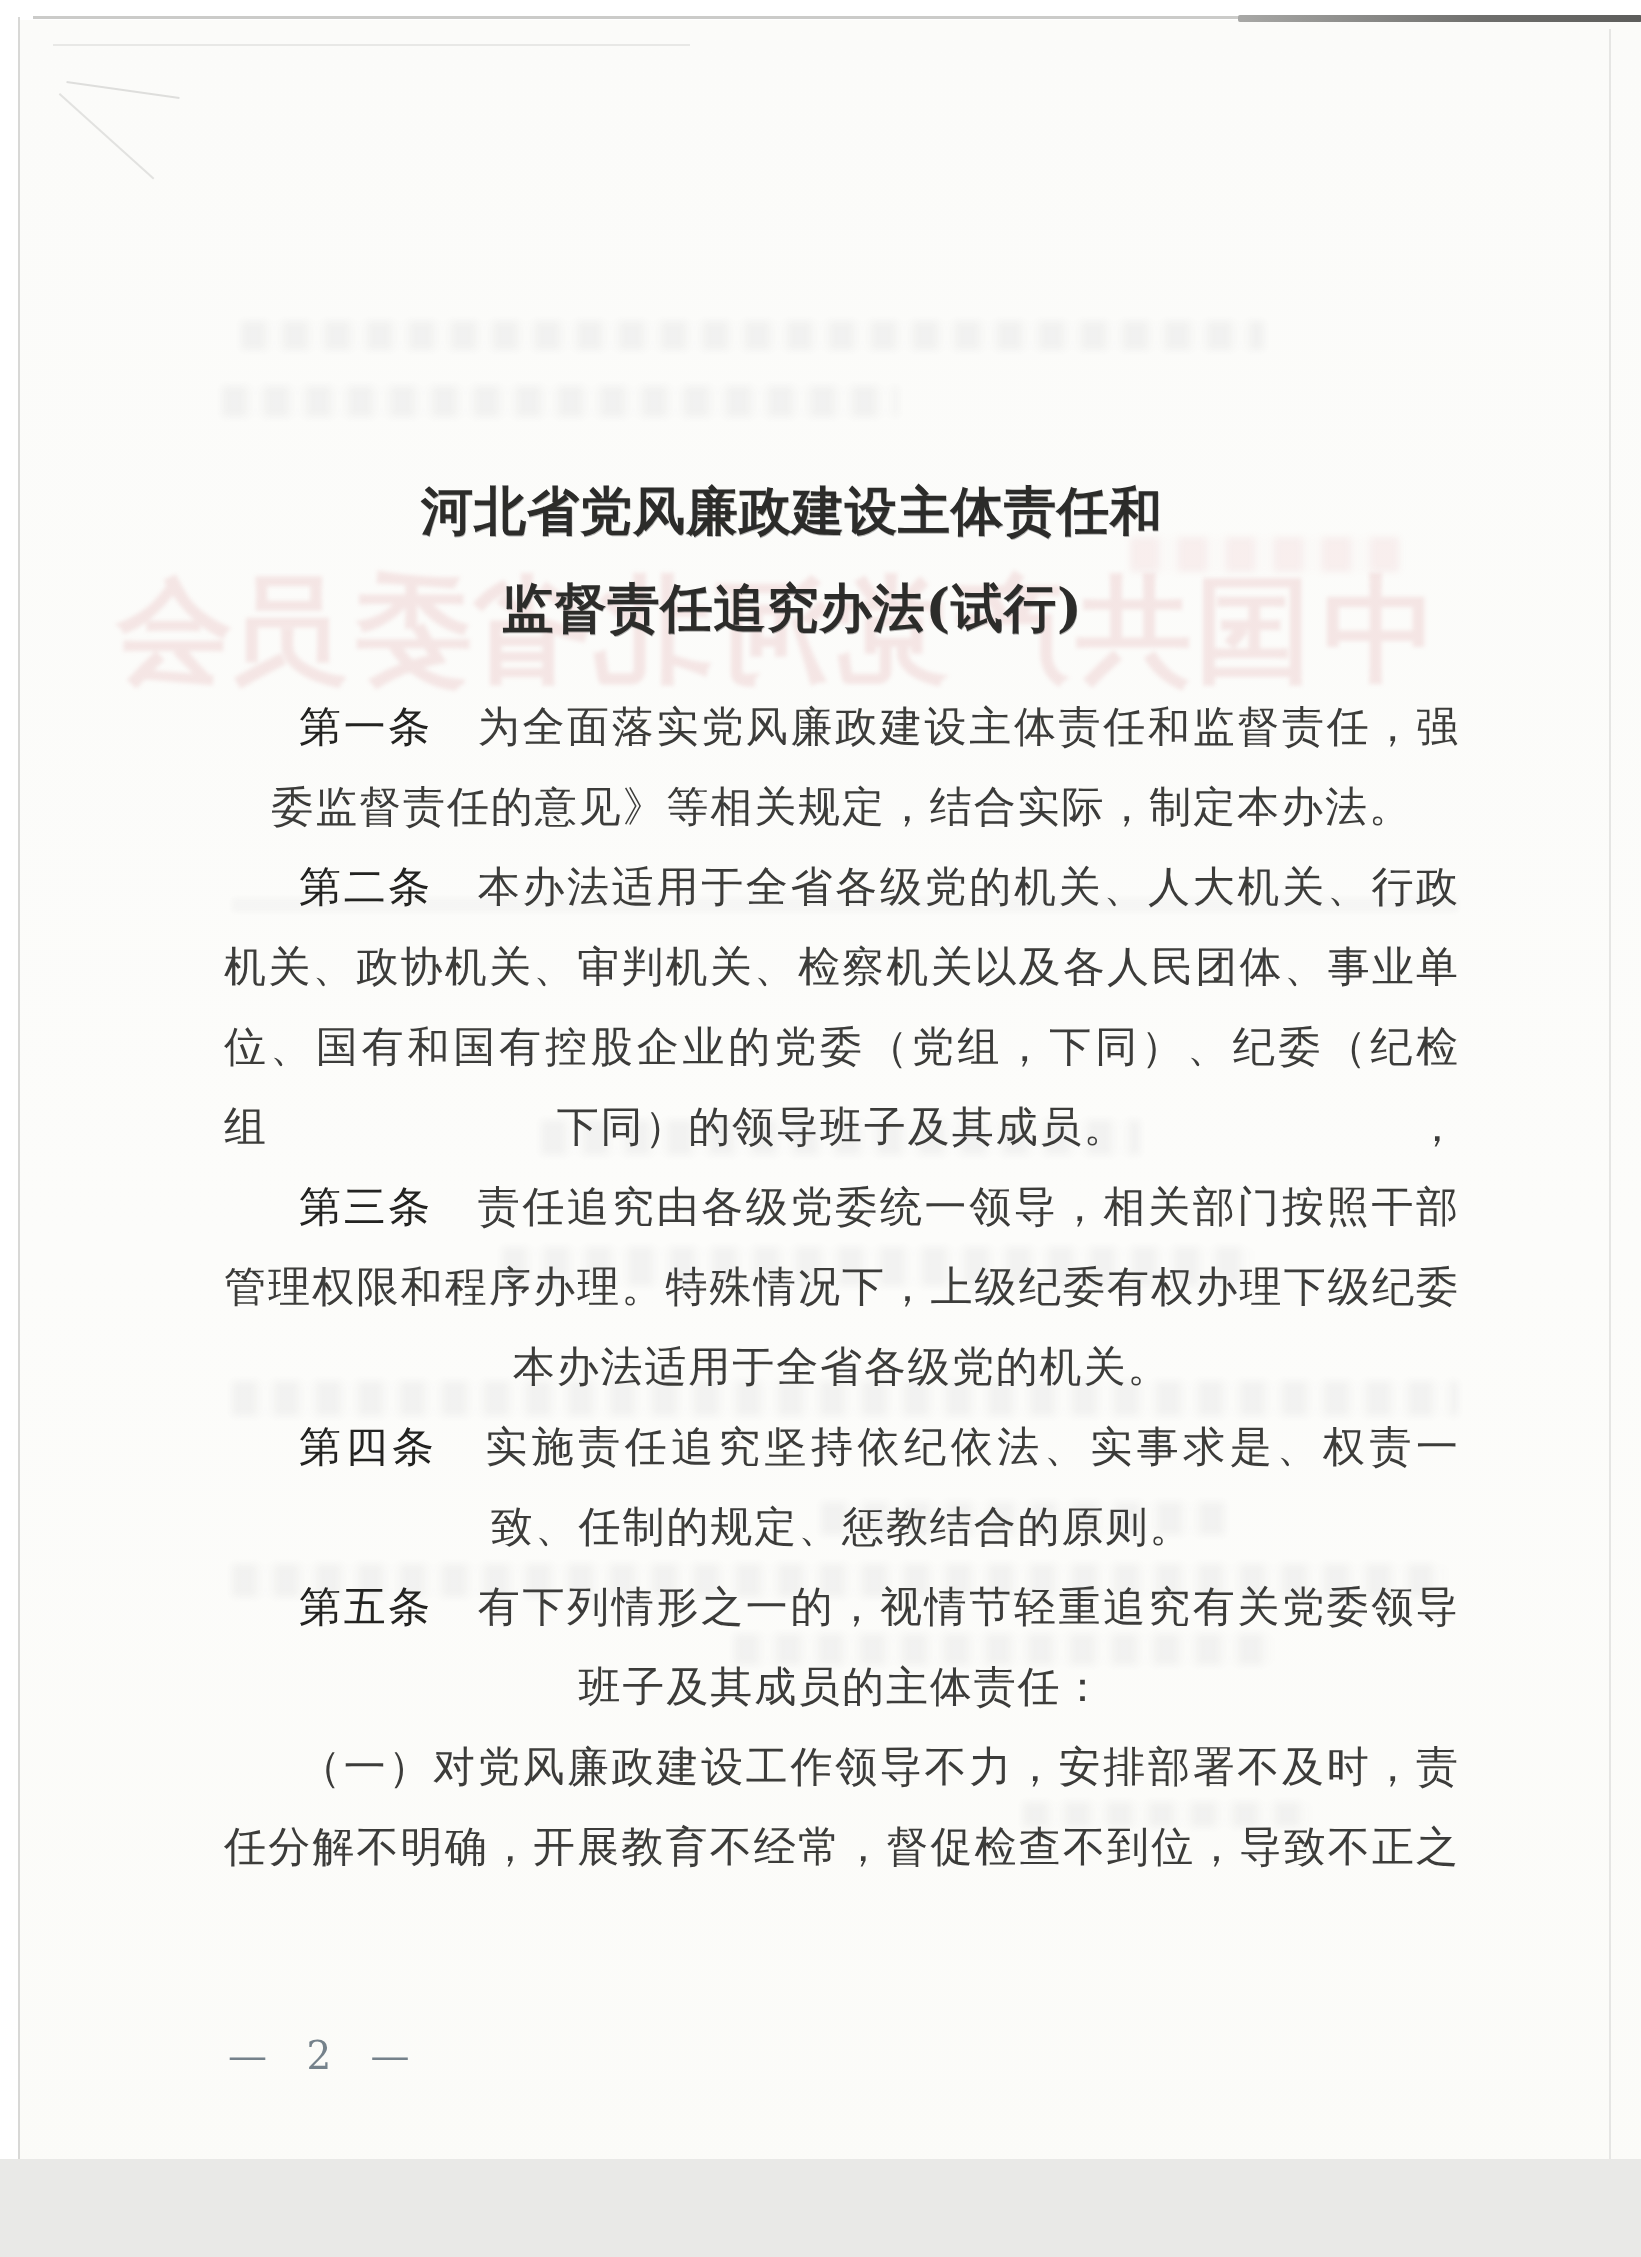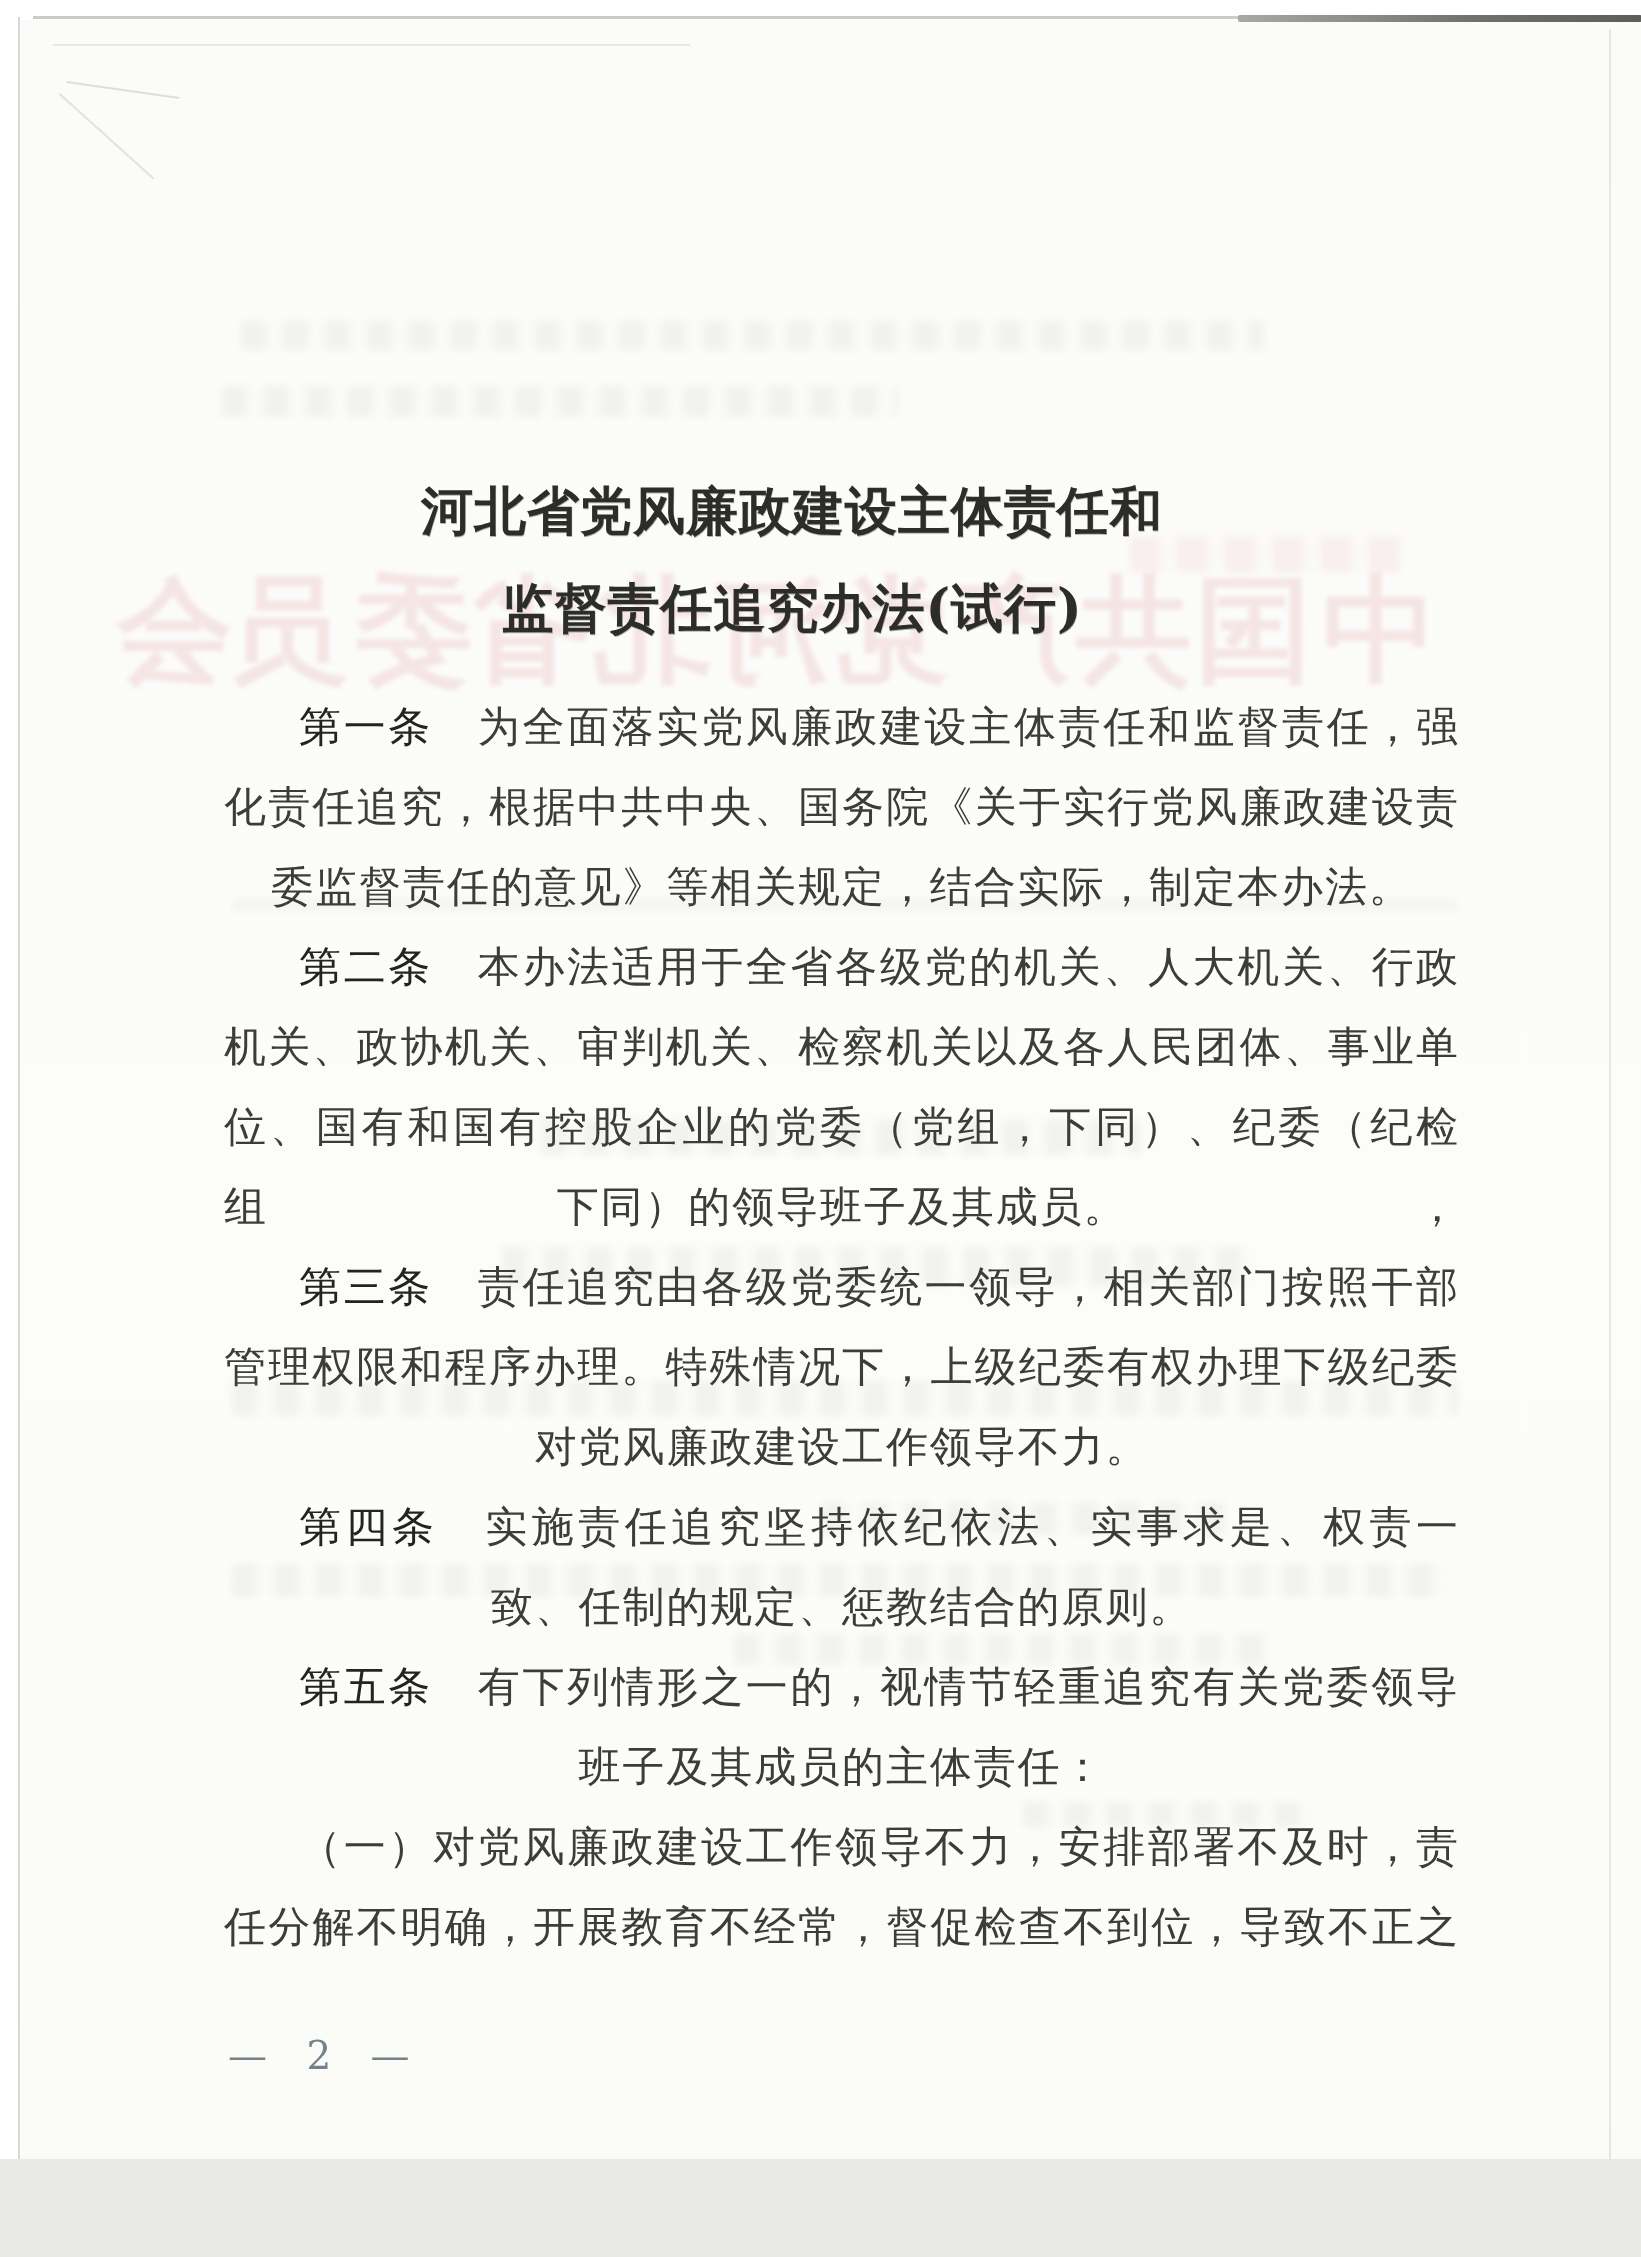--- a/index.html
+++ b/index.html
@@ -170,29 +170,28 @@
   <div class="smudge" style="left:734px;  top:1634px; width:541px;  height:31px;"></div>
   <div class="smudge" style="left:1023px; top:1802px; width:290px;  height:25px;"></div>
 
   <div id="title-block">
     <div class="t-line">河北省党风廉政建设主体责任和</div>
     <div class="t-line">监督责任追究办法(试行)</div>
   </div>
 
   <div id="body-text">
       <div class="line j ind"><span class="b">第一条　</span><span>为全面落实党风廉政建设主体责任和监督责任，强</span></div>
-      <div class="line j"><span>化责任追究，根据中共中央、国务院《关于实行党风廉政建设责</span></div>
       <div class="line"><span>委监督责任的意见》等相关规定，结合实际，制定本办法。</span></div>
       <div class="line j ind"><span class="b">第二条　</span><span>本办法适用于全省各级党的机关、人大机关、行政</span></div>
       <div class="line j"><span>机关、政协机关、审判机关、检察机关以及各人民团体、事业单</span></div>
       <div class="line j"><span>位、国有和国有控股企业的党委（党组，下同）、纪委（纪检组，</span></div>
       <div class="line"><span>下同）的领导班子及其成员。</span></div>
       <div class="line j ind"><span class="b">第三条　</span><span>责任追究由各级党委统一领导，相关部门按照干部</span></div>
       <div class="line j"><span>管理权限和程序办理。特殊情况下，上级纪委有权办理下级纪委</span></div>
-      <div class="line"><span>对党风廉政建设工作领导不力。</span></div>
+      <div class="line"><span>本办法适用于全省各级党的机关。</span></div>
       <div class="line j ind"><span class="b">第四条　</span><span>实施责任追究坚持依纪依法、实事求是、权责一</span></div>
       <div class="line"><span>致、任制的规定、惩教结合的原则。</span></div>
       <div class="line j ind"><span class="b">第五条　</span><span>有下列情形之一的，视情节轻重追究有关党委领导</span></div>
       <div class="line"><span>班子及其成员的主体责任：</span></div>
       <div class="line j ind"><span>（一）对党风廉政建设工作领导不力，安排部署不及时，责</span></div>
       <div class="line j"><span>任分解不明确，开展教育不经常，督促检查不到位，导致不正之</span></div>
     </div>
 
   <div id="footer-pageno">— 2 —</div>
 

